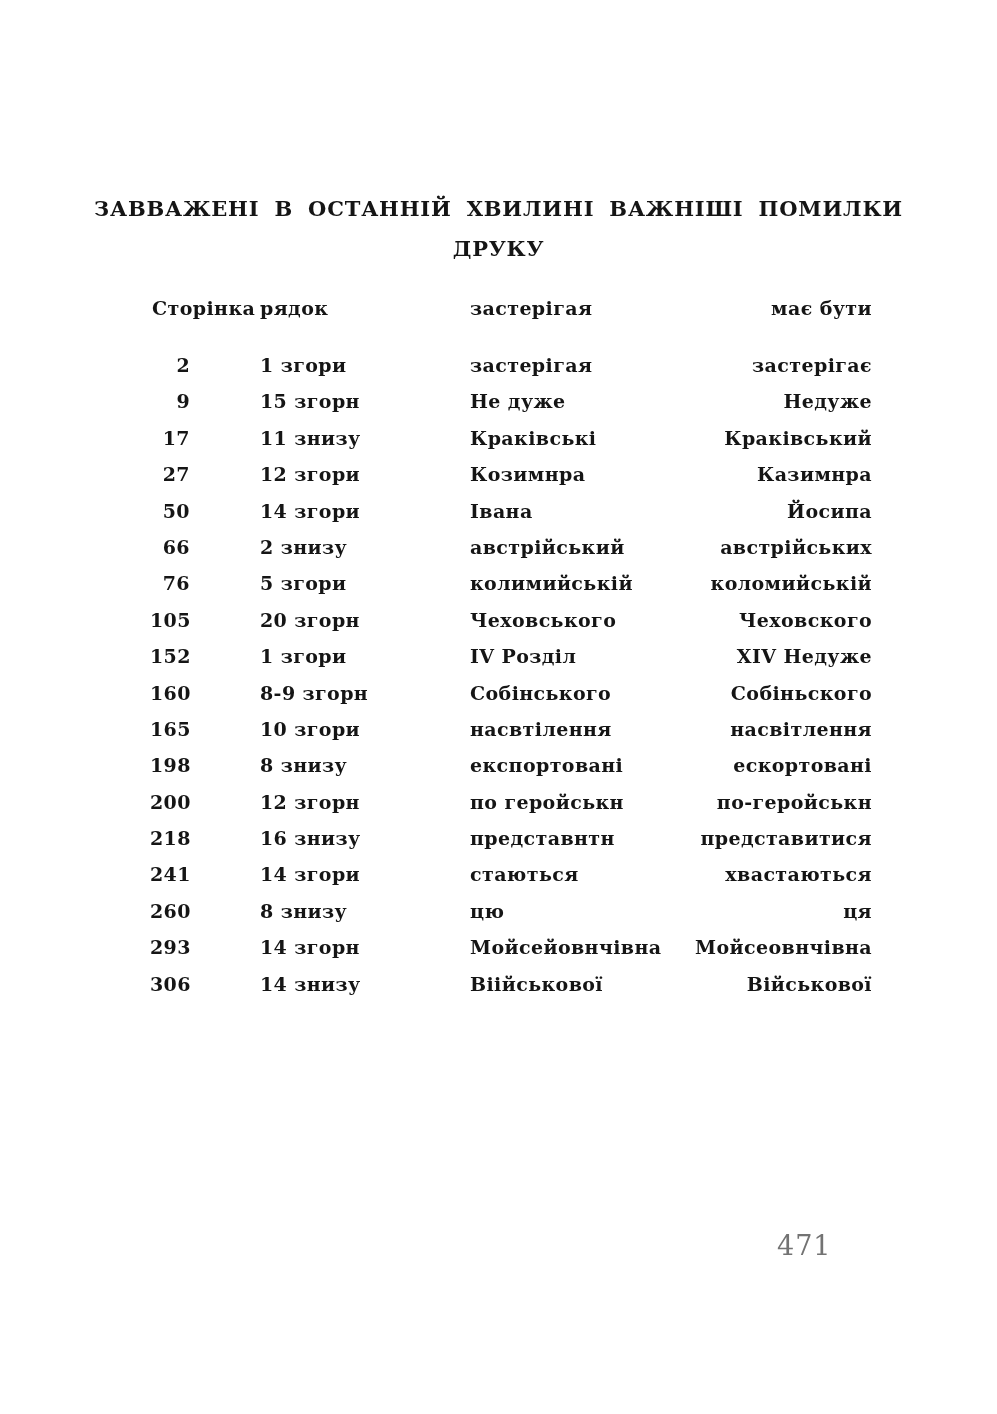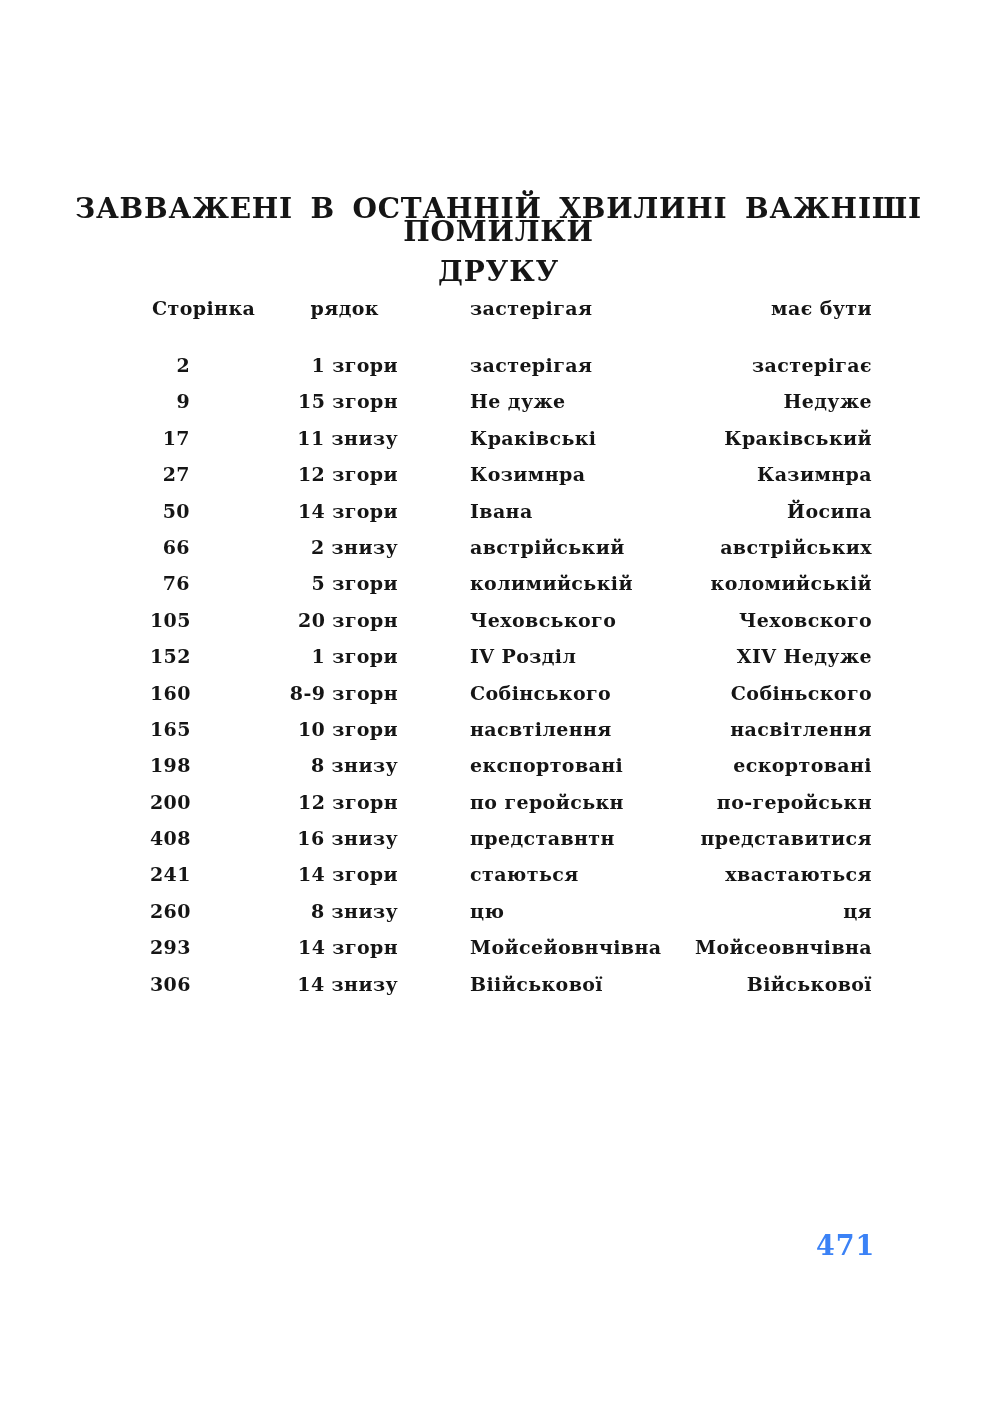--- a/index.html
+++ b/index.html
@@ -17,21 +17,21 @@
     font-family: "DejaVu Serif", "Liberation Serif", serif;
     overflow: hidden;
   }
   .title-block {
     position: absolute;
     top: 197px;
     left: 0;
     width: 100%;
     text-align: center;
     font-weight: bold;
-    font-size: 28px;
+    font-size: 21px;
     letter-spacing: 0.8px;
     word-spacing: 7px;
     line-height: 23px;
   }
   .title-line2 {
     margin-top: 17px;
     word-spacing: 2px;
   }
   .errata {
     position: absolute;
@@ -45,34 +45,34 @@
   .row {
     display: flex;
     align-items: baseline;
     height: 36.4px;
   }
   .row.header-row {
     height: 30px;
     margin-bottom: 27px;
   }
   .c1 { width: 110px; box-sizing: border-box; }
-  .c2 { width: 140px; box-sizing: border-box; text-align: right; padding-right: 2px; }
+  .c2 { width: 140px; box-sizing: border-box; padding-right: 2px; }
   .c3 { width: 270px; box-sizing: border-box; text-align: left; padding-left: 70px; }
   .c4 { flex: 1; box-sizing: border-box; text-align: right; padding-right: 8px; }
   .header-row .c1 { text-align: left; padding-left: 2px; }
   .header-row .c2 { padding-right: 21px; }
   .body-row .c1 { text-align: right; padding-right: 70px; }
   .page-number {
     position: absolute;
     top: 1230px;
-    left: 816px;
+    left: 777px;
     font-size: 27px;
-    font-weight: bold;
+    font-weight: normal;
     letter-spacing: 1px;
-    color: #3b82f6;
+    color: #737373;
   }
 </style>
 </head>
 <body>
 
 <div class="page">
 
   <div class="title-block">
     <div class="title-line1">ЗАВВАЖЕНІ В ОСТАННІЙ ХВИЛИНІ ВАЖНІШІ ПОМИЛКИ</div>
     <div class="title-line2">ДРУКУ</div>
@@ -171,21 +171,21 @@
   </div>
 
   <div class="row body-row">
     <div class="c1">200</div>
     <div class="c2">12 згорн</div>
     <div class="c3">по геройськн</div>
     <div class="c4">по-геройськн</div>
   </div>
 
   <div class="row body-row">
-    <div class="c1">408</div>
+    <div class="c1">218</div>
     <div class="c2">16 знизу</div>
     <div class="c3">представнтн</div>
     <div class="c4">представитися</div>
   </div>
 
   <div class="row body-row">
     <div class="c1">241</div>
     <div class="c2">14 згори</div>
     <div class="c3">стаються</div>
     <div class="c4">хвастаються</div>

